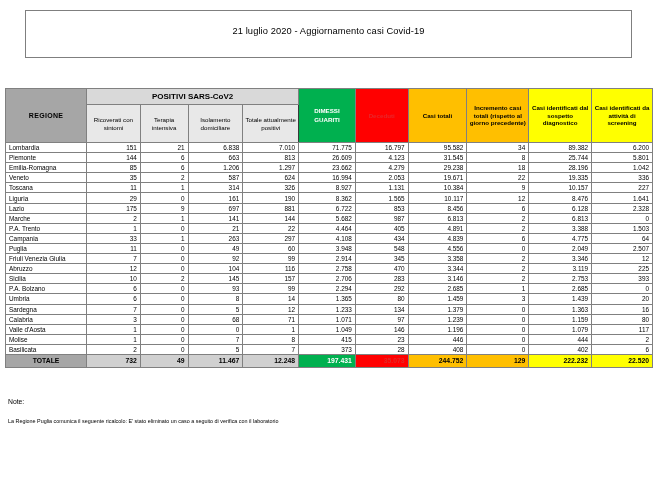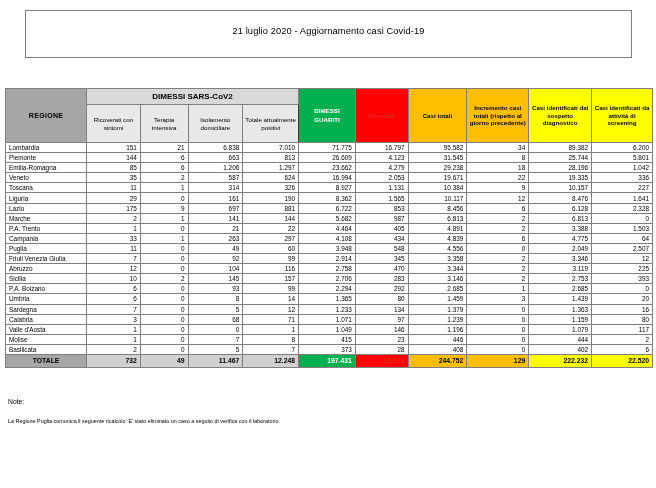--- a/index.html
+++ b/index.html
@@ -110,21 +110,21 @@
         <col style="width:56px">
         <col style="width:52px">
         <col style="width:58px">
         <col style="width:61px">
         <col style="width:62px">
         <col style="width:60px">
       </colgroup>
       <thead>
         <tr class="hrow1">
           <th class="h-region" rowspan="2">REGIONE</th>
-          <th class="h-group" colspan="4">DIMESSI SARS-CoV2</th>
+          <th class="h-group" colspan="4">POSITIVI SARS-CoV2</th>
           <th class="h-dimessi sep-left" rowspan="2">DIMESSI GUARITI</th>
           <th class="h-deceduti" rowspan="2">Deceduti</th>
           <th class="h-orange" rowspan="2">Casi totali</th>
           <th class="h-orange" rowspan="2">Incremento casi totali (rispetto al giorno precedente)</th>
           <th class="h-yellow sep-left" rowspan="2">Casi identificati dal sospetto diagnostico</th>
           <th class="h-yellow" rowspan="2">Casi identificati da attività di screening</th>
         </tr>
         <tr class="hrow2">
           <th class="h-sub">Ricoverati con sintomi</th>
           <th class="h-sub">Terapia intensiva</th>

